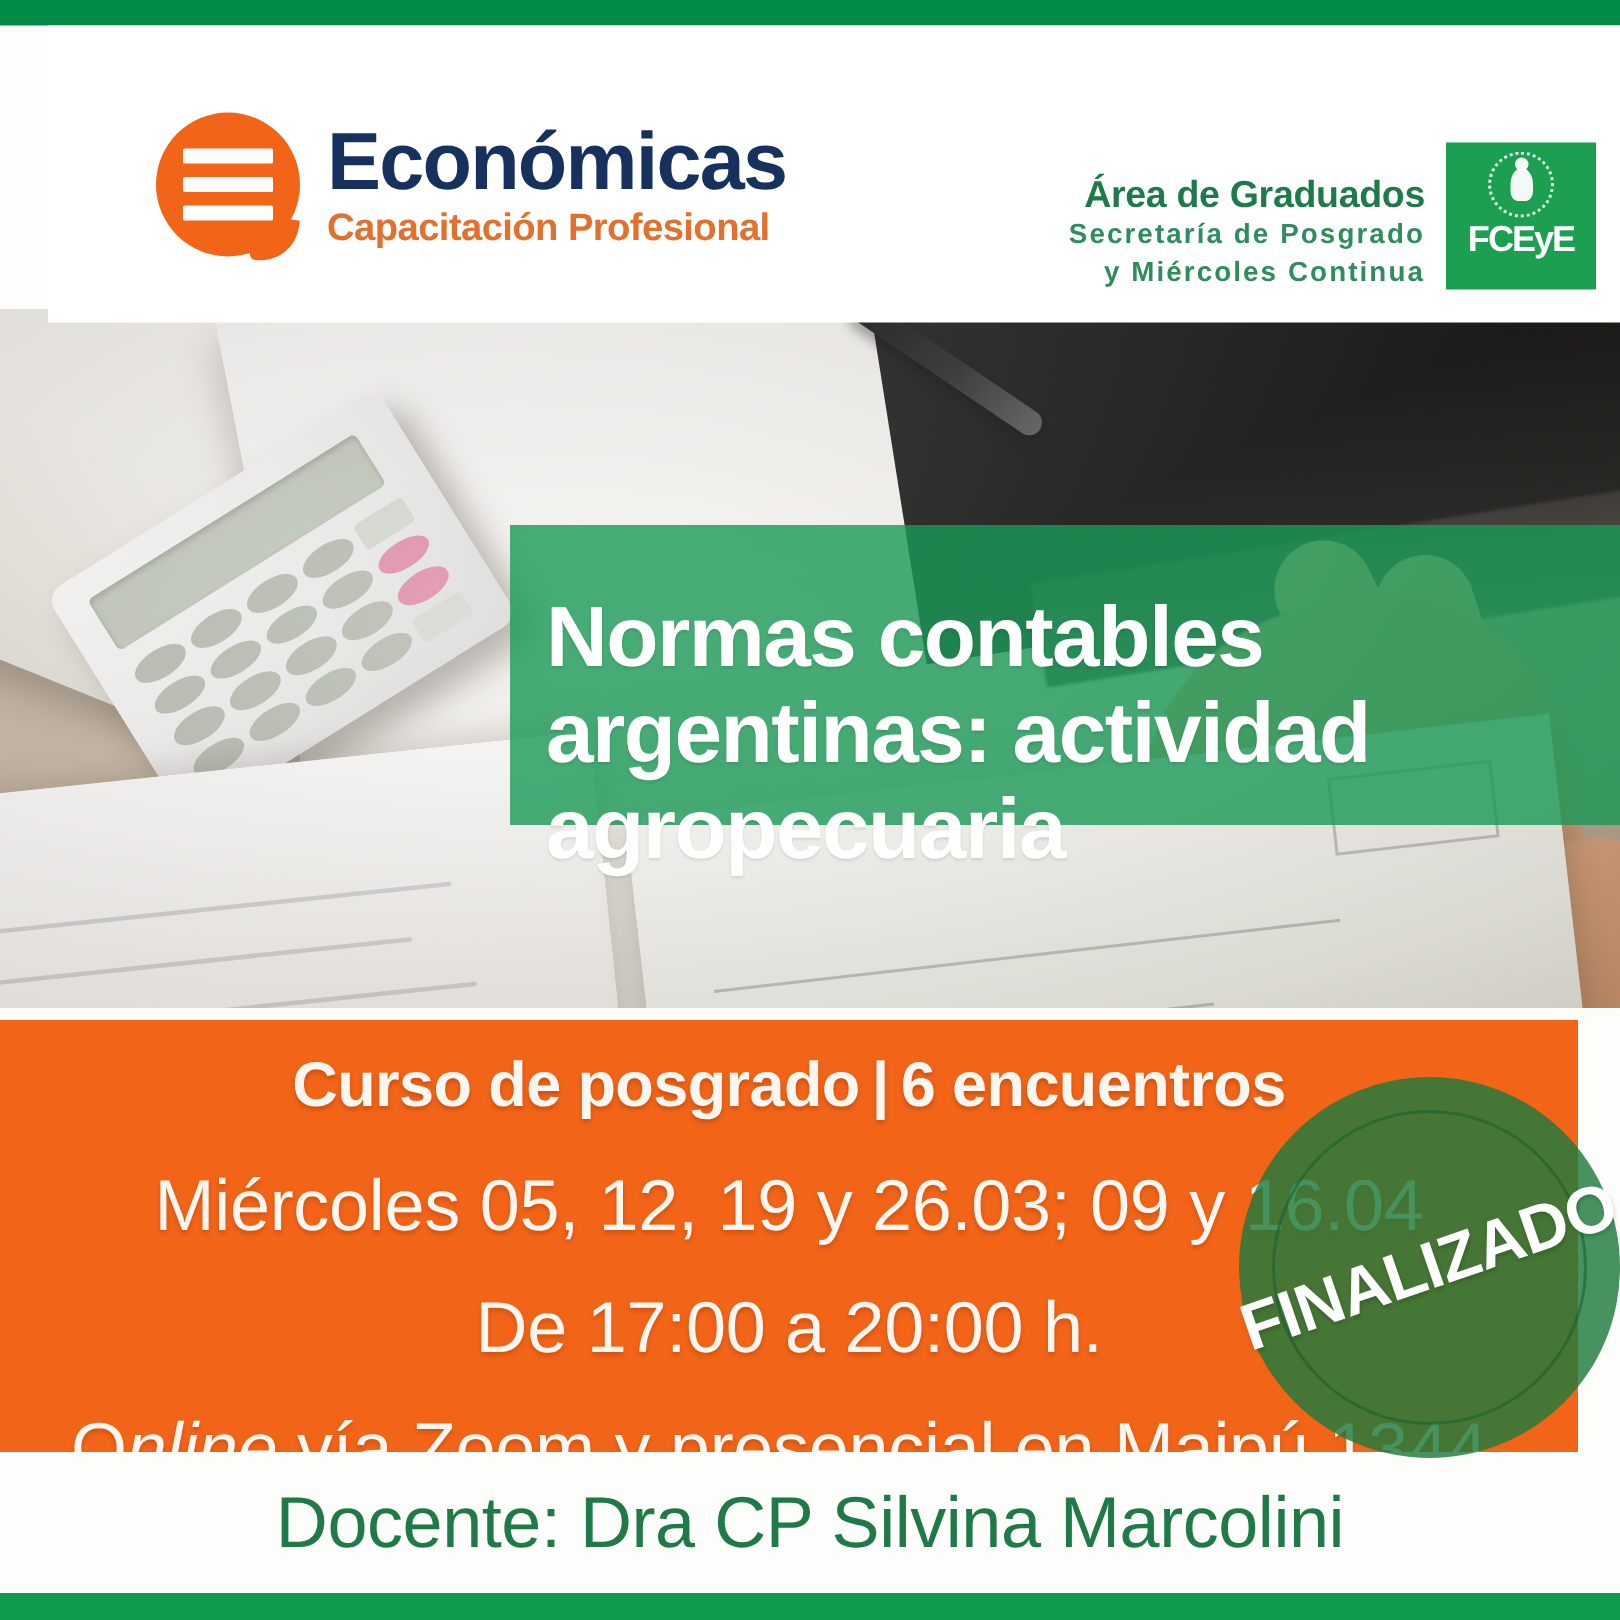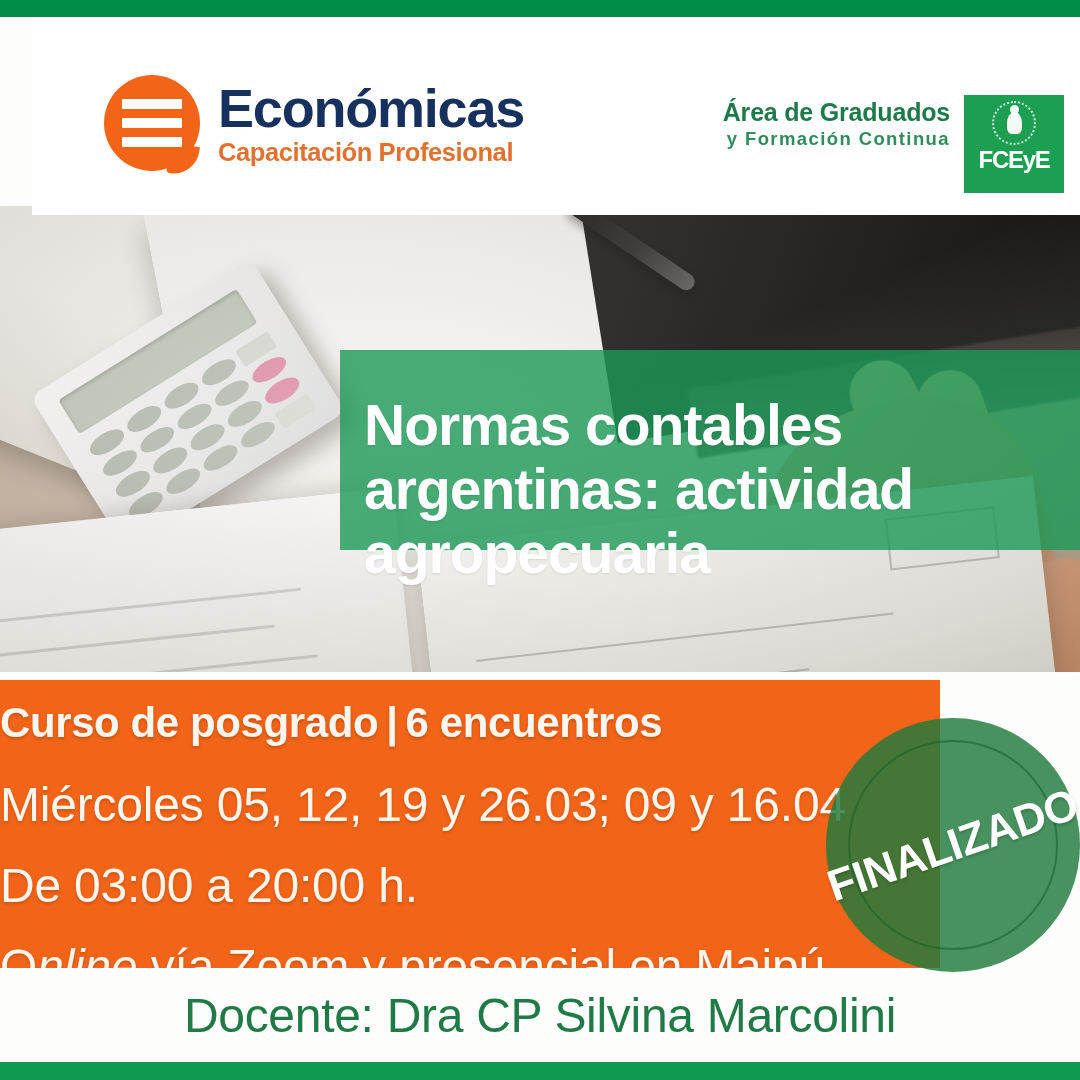--- a/index.html
+++ b/index.html
@@ -68,21 +68,21 @@
     font-size:54px; font-weight:bold; color:#16315e;
     letter-spacing:-1.2px; line-height:1.02;
   }
   .logo-sub {
     font-size:25.5px; font-weight:bold; color:#e2702f;
     letter-spacing:-0.4px; margin-top:1px;
   }
 
   .logo-right {
     position:absolute; right:48px; top:78px;
-    display:flex; align-items:flex-start;
+    display:flex; align-items:flex-end;
   }
   .grad-text { text-align:right; padding-top:4px; }
   .grad-l1 {
     font-size:25px; font-weight:bold; color:#1d7a49; letter-spacing:-0.2px;
     line-height:1.1;
   }
   .grad-l2, .grad-l3 {
     font-size:18.5px; font-weight:bold; color:#2f8d5c;
     letter-spacing:1.4px; line-height:1.32;
   }
@@ -261,24 +261,24 @@
   }
 
   
   .gap-strip {
     position:absolute; left:0; top:672px; width:1080px; height:8px;
     background:#fdfdfb; z-index:4;
   }
 
   
   .info {
-    position:absolute; left:0; top:680px; width:940px; height:288px;
+    position:absolute; left:0; top:680px; width:1052px; height:288px;
     background:#f26418;
     z-index:5;
-    text-align:left;
+    text-align:center;
     padding-top:19px;
   }
   .info .headline {
     font-size:42px; font-weight:bold; color:#fbf6ef;
     letter-spacing:-0.4px;
     text-shadow:0 2px 3px rgba(120,45,10,.35);
   }
   .info .headline .bar {
     display:inline-block; padding:0 8px; font-weight:bold;
   }
@@ -346,21 +346,22 @@
       </div>
       <div class="logo-words">
         <div class="logo-title">Económicas</div>
         <div class="logo-sub">Capacitación Profesional</div>
       </div>
     </div>
 
     <div class="logo-right">
       <div class="grad-text">
         <div class="grad-l1">Área de Graduados</div>
-        <div class="grad-l3">y  Formación  Continua</div>
+        <div class="grad-l2">Secretaría  de  Posgrado</div>
+        <div class="grad-l3">y  Miércoles  Continua</div>
       </div>
       <div class="fceye-box">
         <div class="fceye-seal">
             <span class="fig"></span>
           </div>
         <div class="fceye-label">FCEyE</div>
       </div>
     </div>
 
   </div>
@@ -422,21 +423,21 @@
 agropecuaria</div>
   </div>
 
   <div class="gap-strip"></div>
 
   <div class="info">
     <div class="headline">
       <span>Curso de posgrado</span><span class="bar">|</span><span>6 encuentros</span>
     </div>
     <div class="line l-dates">Miércoles 05, 12, 19 y 26.03; 09 y 16.04</div>
-    <div class="line l-time">De 03:00 a 20:00 h.</div>
+    <div class="line l-time">De 17:00 a 20:00 h.</div>
     <div class="line l-place"><span>O</span><i>nline</i><span> vía Zoom y presencial en Maipú 1344, Rosario.</span></div>
   </div>
 
   <div class="docente-band">
     <div class="docente">Docente: Dra CP Silvina Marcolini</div>
   </div>
 
   <div class="stamp">
     <div class="ring"></div>
     <div class="txt">FINALIZADO</div>

